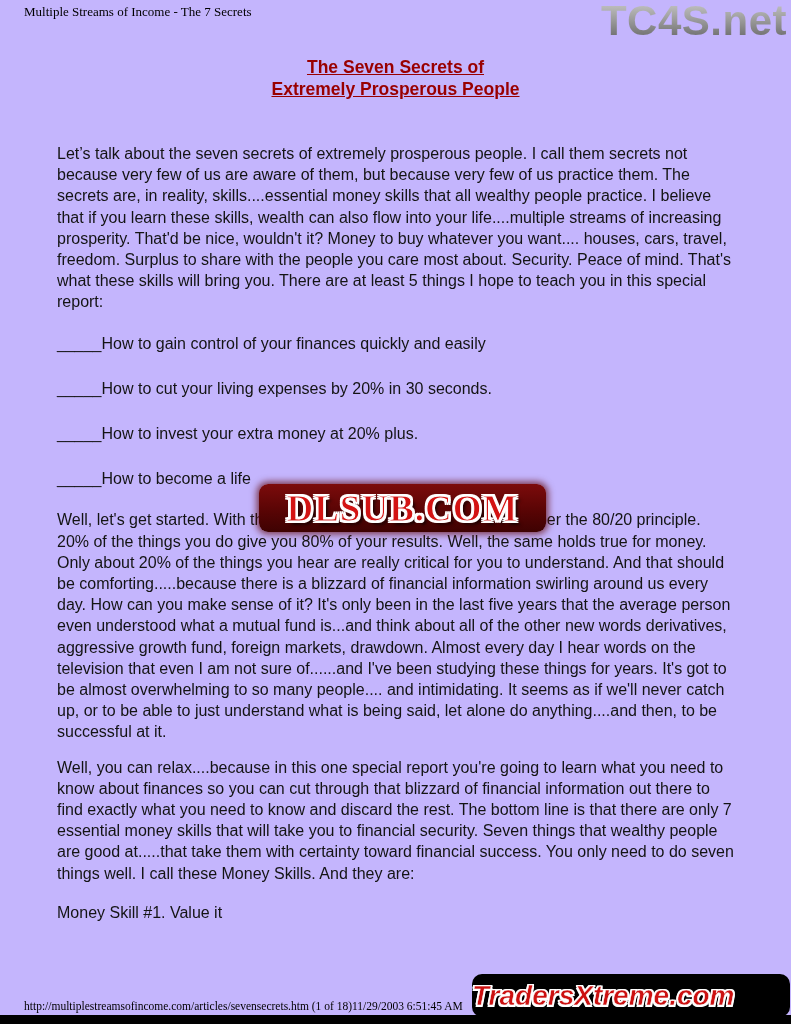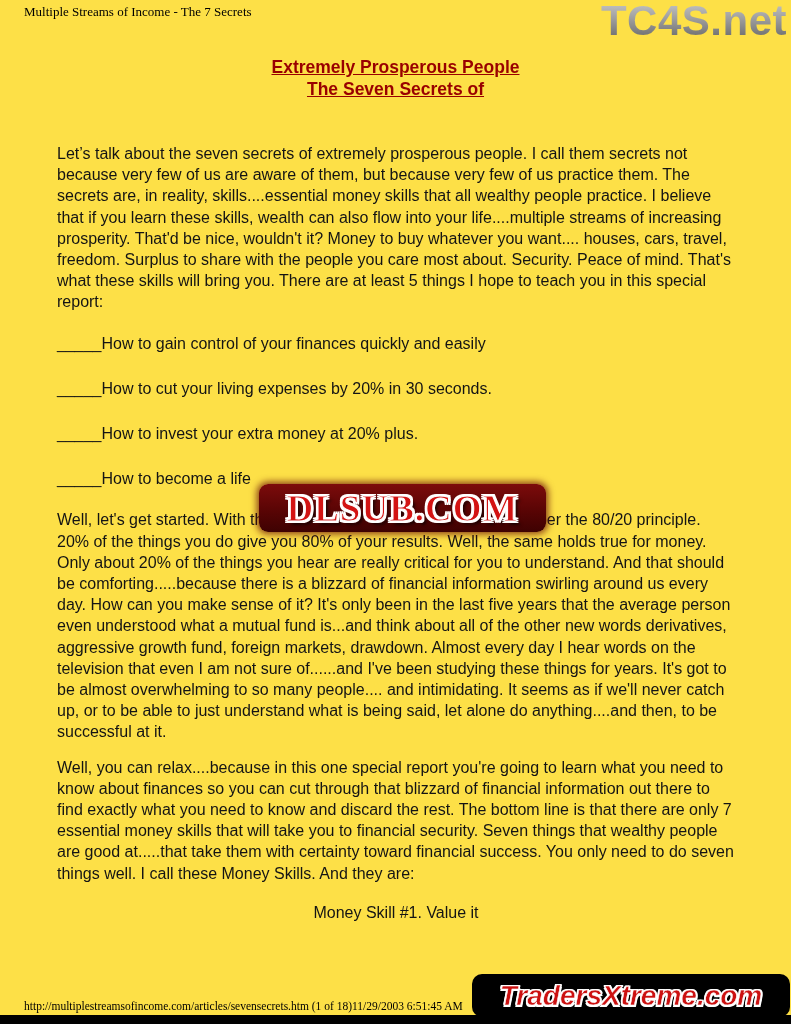--- a/index.html
+++ b/index.html
@@ -1,21 +1,21 @@
 <!DOCTYPE html>
 <html><head>
 <meta charset="utf-8">
 <title>Multiple Streams of Income - The 7 Secrets</title>
 <style>
   html, body { margin: 0; padding: 0; background: #ffffff; }
   .page {
     position: relative;
     width: 791px;
     height: 1024px;
-    background: #fde047;
+    background: #c4b5fd;
     overflow: hidden;
     font-family: "Liberation Sans", sans-serif;
     color: #111111;
   }
 
   
   .doc-header-title {
     position: absolute;
     left: 24px;
     top: 4px;
@@ -67,21 +67,21 @@
     font-size: 16px;
     line-height: 21.2px;
     color: #141414;
   }
   .text-column p { margin: 0; }
   .intro-paragraph { margin-bottom: 20px !important; }
   .list-item { margin-bottom: 24px !important; white-space: nowrap; }
   .list-item.last { margin-bottom: 20px !important; }
   .body-paragraph { margin-bottom: 14px !important; }
   .body-paragraph.p3 { margin-bottom: 18px !important; }
-  .money-skill-heading { text-align: center; margin-top: 18px !important; }
+  .money-skill-heading { margin-top: 18px !important; }
 
   
   .dlsub-logo {
     position: absolute;
     left: 259px;
     top: 484px;
     width: 287px;
     height: 48px;
     display: flex;
     align-items: center;
@@ -119,21 +119,20 @@
 
   
   .traders-logo {
     position: absolute;
     right: 1px;
     bottom: 7px;
     width: 318px;
     height: 43px;
     display: flex;
     align-items: center;
-    justify-content: center;
     background: #000000;
     border-radius: 10px;
   }
   .traders-logo .traders-text {
     font-family: "Liberation Sans", sans-serif;
     font-weight: bold;
     font-style: italic;
     font-size: 28px;
     color: #cc1111;
     -webkit-text-stroke: 0.5px #ffffff;
@@ -158,22 +157,22 @@
 </head>
 <body>
 
 <div class="page">
 
   <div class="doc-header-title">Multiple Streams of Income - The 7 Secrets</div>
 
   <div class="tc4s-logo">TC4S.net</div>
 
   <div class="title-block">
+    <div class="title-line underlined">The Seven Secrets of</div>
     <div class="title-line underlined">Extremely Prosperous People</div>
-    <div class="title-line underlined">The Seven Secrets of</div>
   </div>
 
   <div class="text-column">
     <p class="intro-paragraph">Let’s talk about the seven secrets of extremely prosperous people. I call them secrets not because very few of us are aware of them, but because very few of us practice them. The secrets are, in reality, skills....essential money skills that all wealthy people practice. I believe that if you learn these skills, wealth can also flow into your life....multiple streams of increasing prosperity. That'd be nice, wouldn't it? Money to buy whatever you want.... houses, cars, travel, freedom. Surplus to share with the people you care most about. Security. Peace of mind. That's what these skills will bring you. There are at least 5 things I hope to teach you in this special report:</p>
 
     <p class="list-item">_____How to gain control of your finances quickly and easily</p>
     <p class="list-item">_____How to cut your living expenses by 20% in 30 seconds.</p>
     <p class="list-item">_____How to invest your extra money at 20% plus.</p>
     <p class="list-item last">_____How to become a life</p>
 

